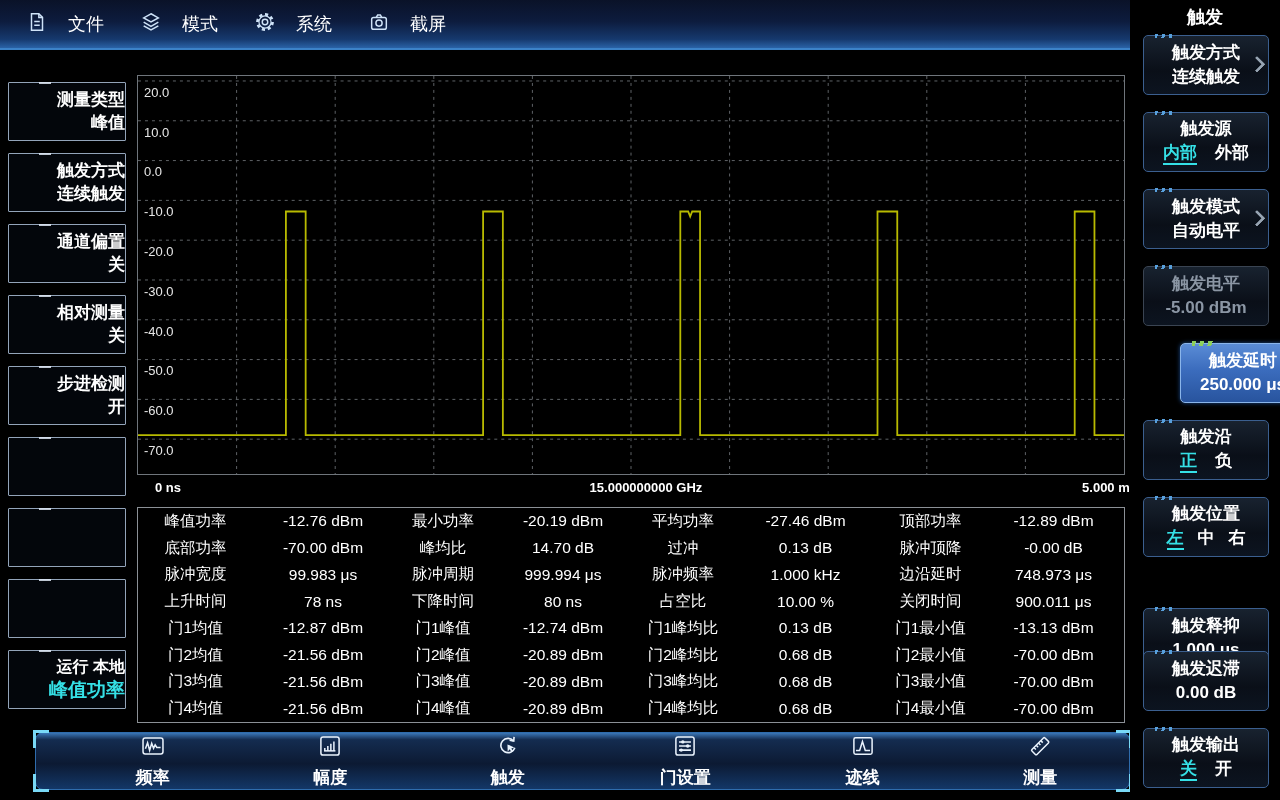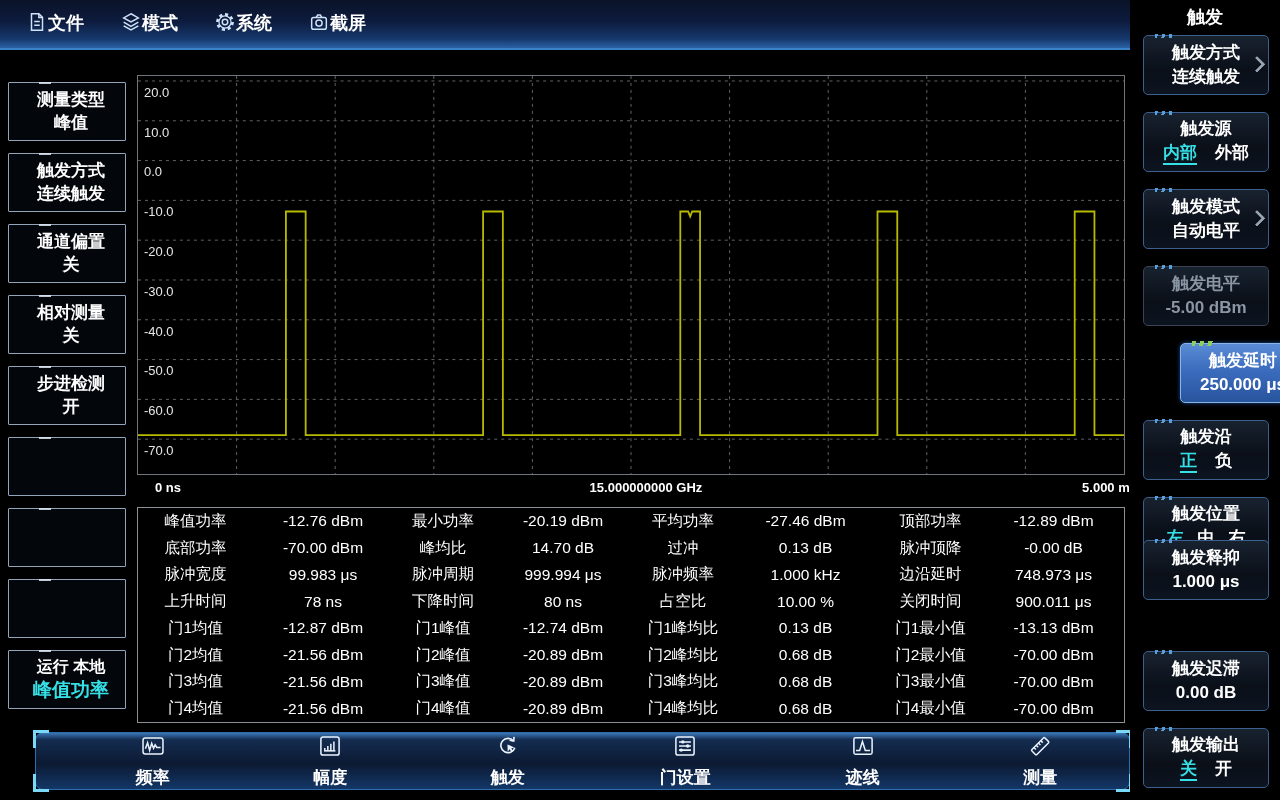--- a/index.html
+++ b/index.html
@@ -9,33 +9,33 @@
     -webkit-font-smoothing:antialiased;
   }
   
   .top-bar{
     position:absolute;left:0;top:0;width:1130px;height:50px;
     background:linear-gradient(180deg,#0a1228 0%,#0d1c3e 45%,#16396e 82%,#2a62a6 100%);
     border-bottom:2px solid #3c82c8;box-sizing:border-box;
     display:flex;align-items:center;z-index:3;
   }
   .menu{display:flex;gap:36px;padding-left:26px;}
-  .menu-item{display:flex;align-items:flex-start;gap:0;color:#fff;font-weight:bold;font-size:18px;cursor:default;}
+  .menu-item{display:flex;align-items:center;gap:20px;color:#fff;font-weight:normal;font-size:18px;cursor:default;}
   .menu-item svg{stroke:#cfe3f8;}
   .top-right{margin-left:auto;display:flex;align-items:center;gap:10px;padding-right:12px;}
   .batt{width:34px;height:15px;border:2px solid #c9d4e2;border-radius:3px;position:relative;}
   .batt::after{content:"";position:absolute;right:-6px;top:3px;width:3px;height:7px;background:#c9d4e2;border-radius:1px;}
   .batt-fill{position:absolute;inset:2px;background:#2f9e4e;border-radius:1px;}
   .batt-pct{color:#fff;font-weight:bold;font-size:18px;}
   .datetime{color:#fff;font-weight:bold;font-size:15px;line-height:1.3;text-align:right;min-width:96px;}
   
   .lbtn{
     position:absolute;left:8px;width:118px;height:59px;box-sizing:border-box;
     border:1px solid #93a4b9;background:#03060b;border-radius:1px;
-    display:flex;flex-direction:column;justify-content:center;align-items:center;gap:3px;
+    display:flex;flex-direction:column;justify-content:center;align-items:flex-end;gap:3px;
     color:#fff;font-weight:bold;font-size:17px;line-height:1.2;padding-left:8px;
   }
   .lbtn::before{content:"";position:absolute;top:-1px;left:30px;width:12px;height:2px;background:#dfe9f5;opacity:.85;}
   .lbtn .cyan{color:#35e0e6;font-size:19px;}
   .lbtn .small{font-size:16px;}
   
   .plot{
     position:absolute;left:137px;top:75px;width:988px;height:400px;
     border:1px solid #6f757b;background:#000;box-sizing:border-box;
   }
@@ -392,21 +392,21 @@
 
   <div class="rbtn" style="top:497px">
     <div>触发位置</div>
     <div class="opts tight">
       <span class="opt active">左</span>
       <span class="opt">中</span>
       <span class="opt">右</span>
     </div>
   </div>
 
-  <div class="rbtn" style="top:540px">
+  <div class="rbtn" style="top:608px">
     <div>触发释抑</div>
     <div>1.000 μs</div>
   </div>
 
   <div class="rbtn" style="top:651px">
     <div>触发迟滞</div>
     <div>0.00 dB</div>
   </div>
 
   <div class="rbtn" style="top:728px">

